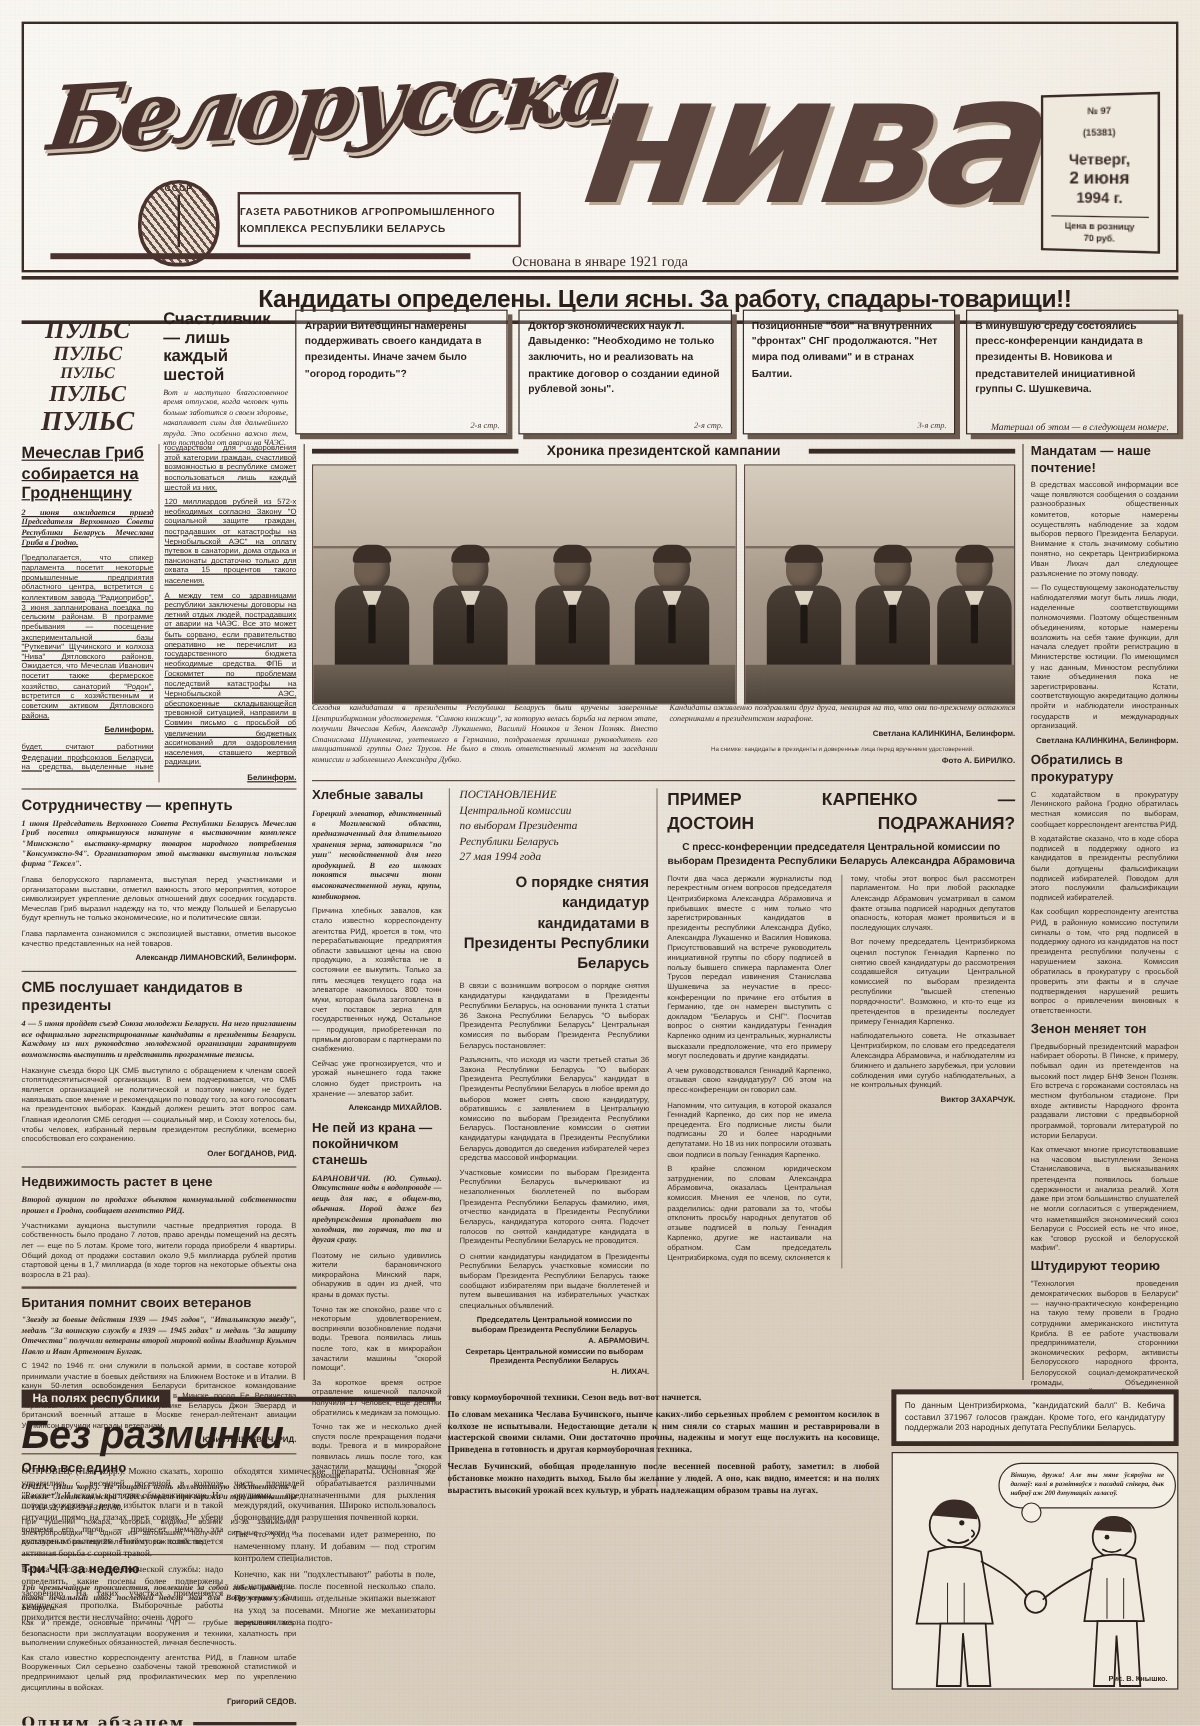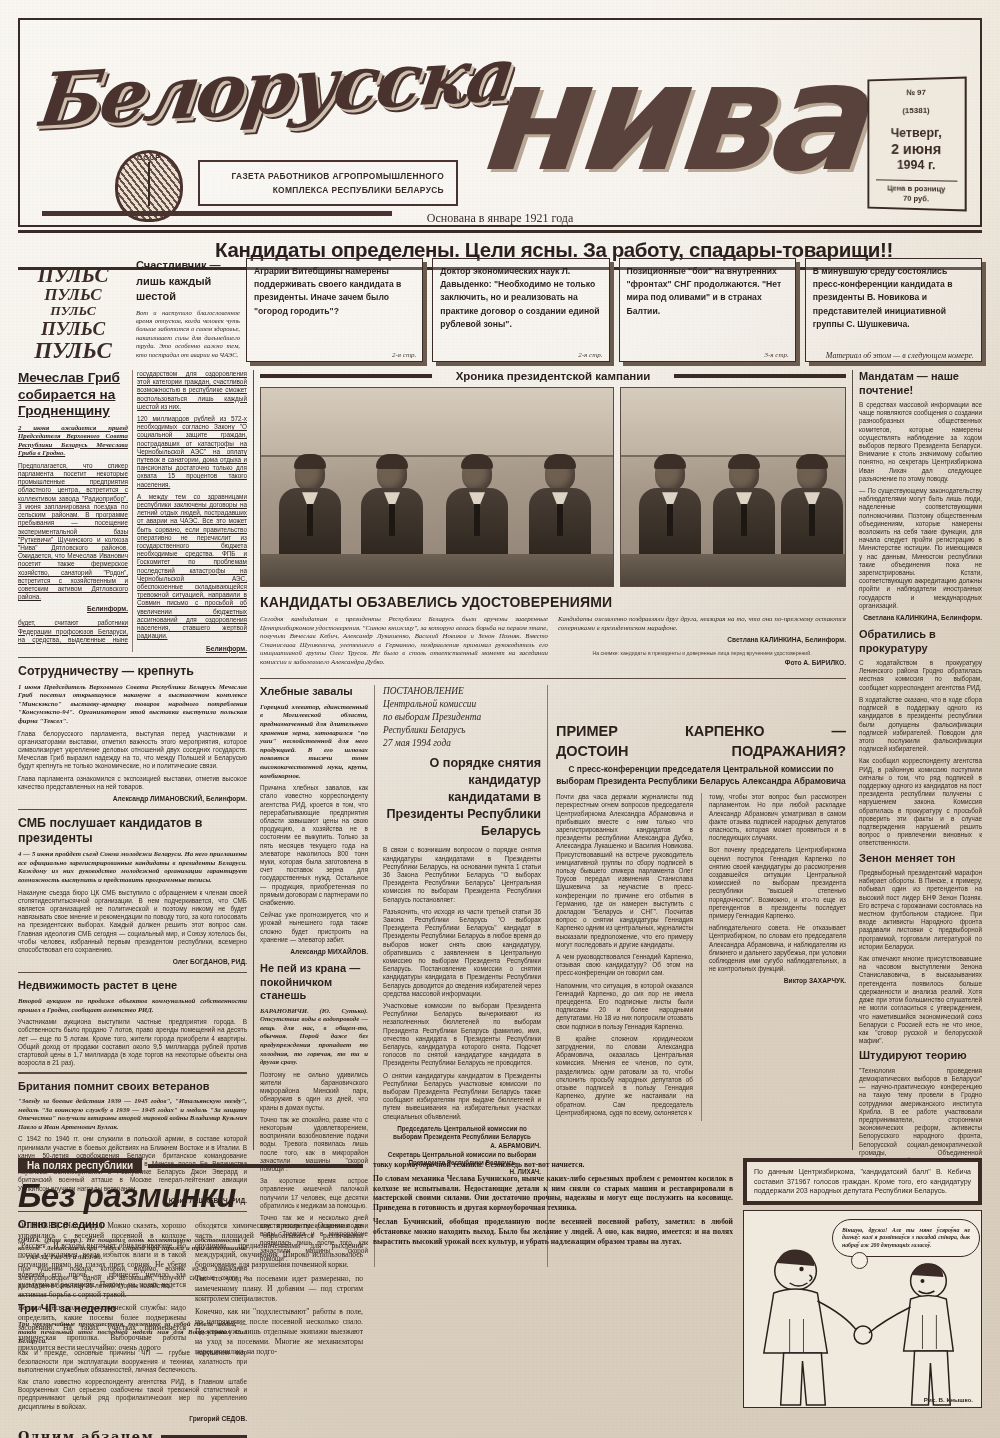--- a/index.html
+++ b/index.html
@@ -43,24 +43,24 @@
     transform:skewX(-8deg);
   }
   .emblem{position:absolute;left:95px;top:130px;width:68px;height:72px;}
   .emblem .ov{position:absolute;inset:0;border:3px solid #4a332e;border-radius:50% 50% 45% 45%;
     background:repeating-linear-gradient(52deg,#6b5048 0 2px,#e7dfd1 2px 5px);}
   .emblem .ov:after{content:"";position:absolute;left:50%;top:14%;width:2px;height:66%;
     margin-left:-1px;background:#3b2b27;}
   .emblem .cap{position:absolute;left:50%;top:4px;transform:translateX(-50%);
     font-size:7px;font-weight:700;color:#3b2b27;letter-spacing:1px;font-family:"Liberation Sans",sans-serif;}
   .subtitle-box{
-    position:absolute;left:178px;top:140px;width:232px;padding:7px 12px;
+    position:absolute;left:178px;top:140px;width:232px;padding:7px 0;
     border:2px solid #4a332e;background:rgba(255,255,255,.2);
     font-family:"Liberation Sans",sans-serif;font-weight:700;font-size:8.4px;
-    line-height:14px;letter-spacing:.35px;color:#3b2b27;text-align:right;
+    line-height:14px;letter-spacing:.35px;color:#3b2b27;text-align:left;
   }
   .datebox{
     position:absolute;right:14px;top:58px;width:96px;height:128px;
     border:2px solid #3b2b27;background:#efe9dd;
     font-family:"Liberation Sans",sans-serif;text-align:center;color:#3b2b27;
     transform:perspective(280px) rotateY(-7deg);
   }
   .datebox .issue{font-size:8px;font-weight:700;margin-top:7px;line-height:11px;}
   .datebox .dow{font-size:12.5px;font-weight:700;margin-top:10px;}
   .datebox .d{font-size:14.5px;font-weight:700;line-height:18px;}
@@ -96,21 +96,21 @@
     padding:6px 7px 12px;box-shadow:4px 4px 0 #6b5a4e;}
   .teaser p{margin:0;font-family:"Liberation Sans",sans-serif;font-size:8.6px;
     line-height:13.2px;color:#2b1f1c;font-weight:600;}
   .teaser .pg{position:absolute;right:6px;bottom:2px;font-style:italic;font-size:7px;
     font-family:"Liberation Serif",serif;color:#4a3b33;}
   .teaser.last p.ital{font-style:italic;text-align:right;font-family:"Liberation Serif",serif;
     font-size:8px;margin-top:18px;font-weight:400;}
 
   
   .lucky{position:absolute;left:118px;top:240px;width:104px;}
-  .lucky h3{margin:0 0 4px;font-family:"Liberation Sans",sans-serif;font-size:11px;
+  .lucky h3{margin:0 0 4px;font-family:"Liberation Sans",sans-serif;font-size:14px;
     line-height:15.5px;font-weight:700;color:#2b1f1c;}
   .lucky .lead{font-family:"Liberation Serif",serif;font-style:italic;font-size:6.6px;
     line-height:8.4px;text-align:justify;margin:0;}
 
   
   .main{position:absolute;left:0;top:352px;width:964px;height:780px;}
   .colL{position:absolute;left:0;top:0;width:236px;height:100%;
     border-right:1.4px solid #5a4a40;padding-right:6px;box-sizing:border-box;}
   .colC{position:absolute;left:242px;top:0;width:586px;height:100%;}
   .colR{position:absolute;left:834px;top:0;width:130px;height:100%;
@@ -392,21 +392,20 @@
                 <div class="bd"></div>
               </div>
             <div class="fig" style="left:160px;">
                 <div class="hd2"></div>
                 <div class="hair"></div>
                 <div class="bd"></div>
               </div>
           </div>
         </div>
 
-        <div class="caption-hd">КАНДИДАТЫ ОБЗАВЕЛИСЬ УДОСТОВЕРЕНИЯМИ</div>
 
         <div style="display:flex;gap:10px;">
           <div style="flex:1;">
             <p class="cap-it">Сегодня кандидатам в президенты Республики Беларусь были вручены заверенные Центризбиркомом удостоверения. "Синюю книжицу", за которую велась борьба на первом этапе, получили Вячеслав Кебич, Александр Лукашенко, Василий Новиков и Зенон Позняк. Вместо Станислава Шушкевича, улетевшего в Германию, поздравления принимал руководитель его инициативной группы Олег Трусов. Не было в столь ответственный момент на заседании комиссии и заболевшего Александра Дубко.</p>
           </div>
           <div style="flex:1;">
             <p class="cap-it">Кандидаты оживленно поздравляли друг друга, невзирая на то, что они по-прежнему остаются соперниками в президентском марафоне.</p>
             <p class="sign">Светлана КАЛИНКИНА, Белинформ.</p>
             <p class="cap-note">На снимке: кандидаты в президенты и доверенные лица перед вручением удостоверений.</p>
             <p class="sign">Фото А. БИРИЛКО.</p>
@@ -446,21 +445,21 @@
             <p class="txt">Участковые комиссии по выборам Президента Республики Беларусь вычеркивают из незаполненных бюллетеней по выборам Президента Республики Беларусь фамилию, имя, отчество кандидата в Президенты Республики Беларусь, кандидатура которого снята. Подсчет голосов по снятой кандидатуре кандидата в Президенты Республики Беларусь не проводится.</p>
             <p class="txt">О снятии кандидатуры кандидатом в Президенты Республики Беларусь участковые комиссии по выборам Президента Республики Беларусь также сообщают избирателям при выдаче бюллетеней и путем вывешивания на избирательных участках специальных объявлений.</p>
             <div class="post-sign">
               <div>Председатель Центральной комиссии по выборам Президента Республики Беларусь</div>
               <span class="nm">А. АБРАМОВИЧ.</span>
               <div>Секретарь Центральной комиссии по выборам Президента Республики Беларусь</div>
               <span class="nm">Н. ЛИХАЧ.</span>
             </div>
           </div>
 
-          <div style="flex:1;margin-top:36px;">
+          <div style="flex:1;">
             <div class="kar-head">
               <span>ПРИМЕР</span>
               <span>КАРПЕНКО</span>
               <span>—</span>
             </div>
             <div class="kar-head">
               <span>ДОСТОИН</span>
               <span>ПОДРАЖАНИЯ?</span>
             </div>
             <div class="kar-sub">С пресс-конференции председателя Центральной комиссии по выборам Президента Республики Беларусь Александра Абрамовича</div>

